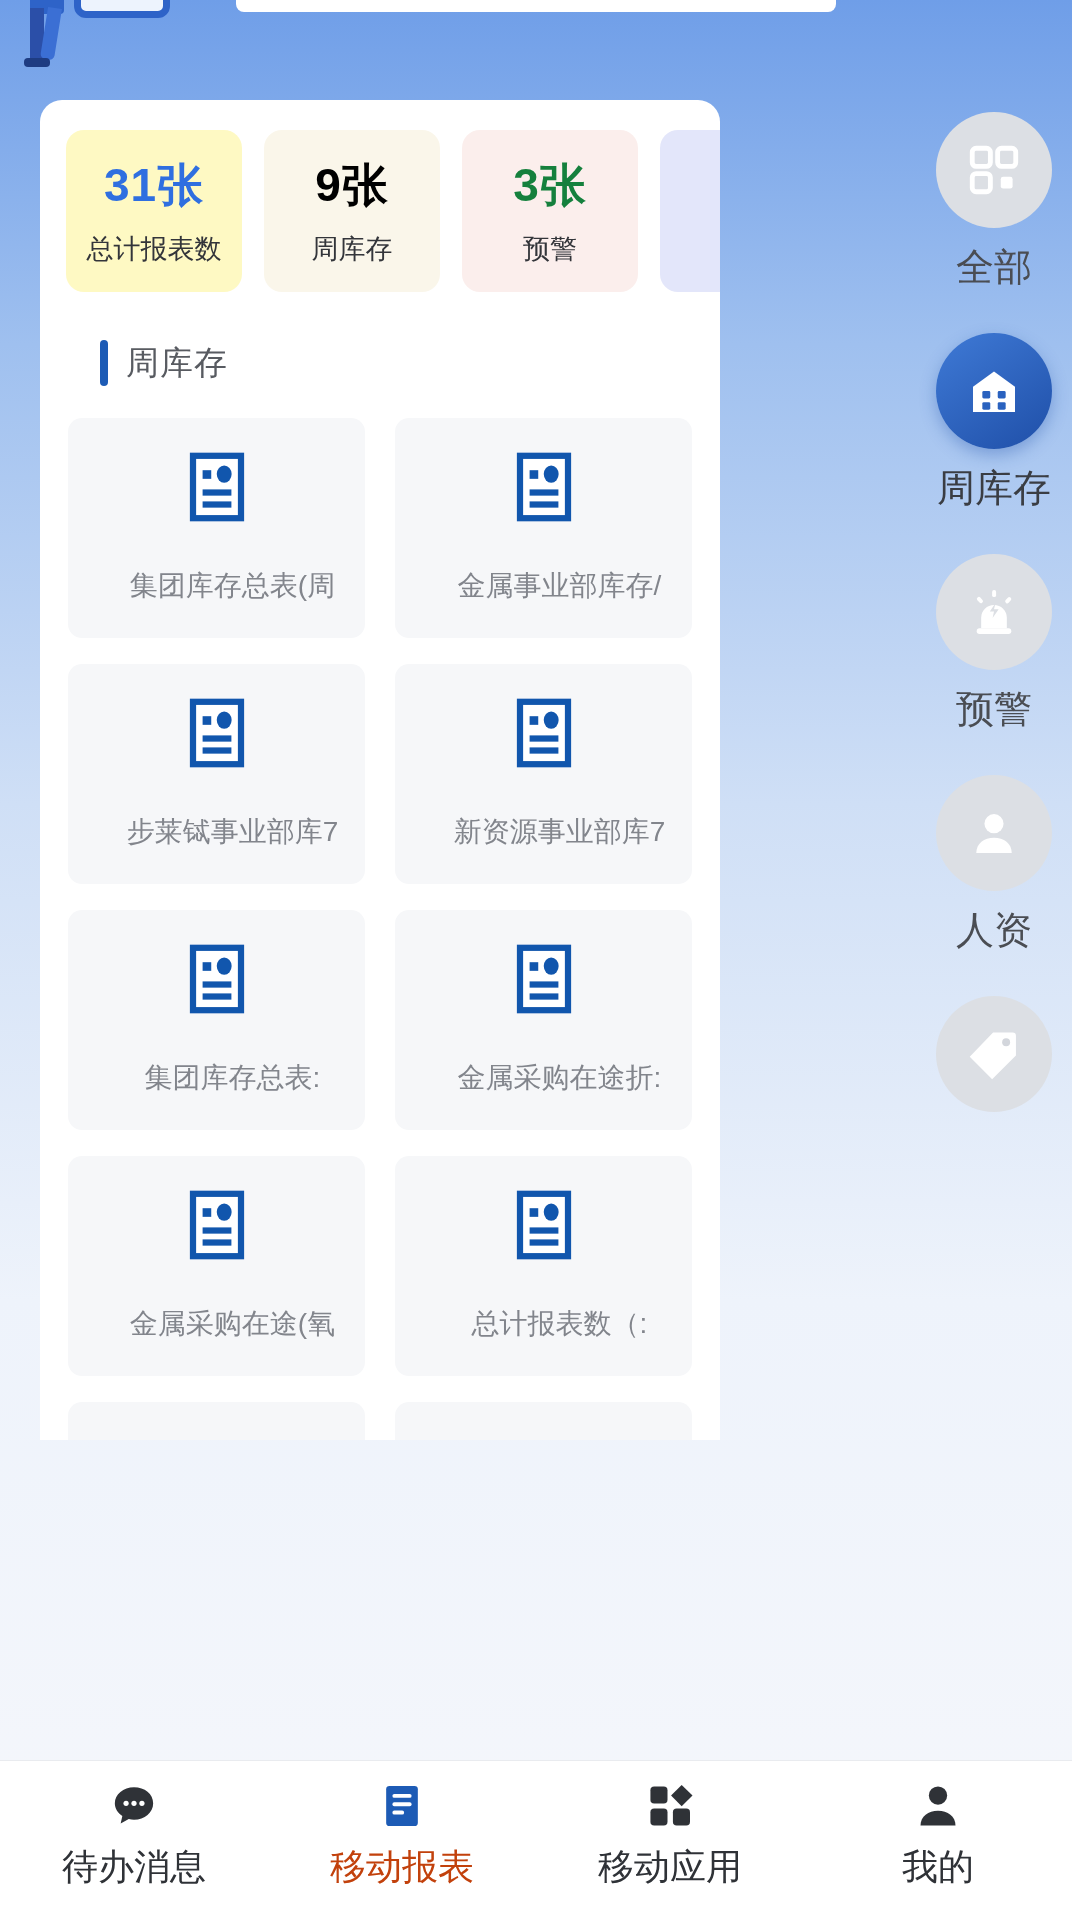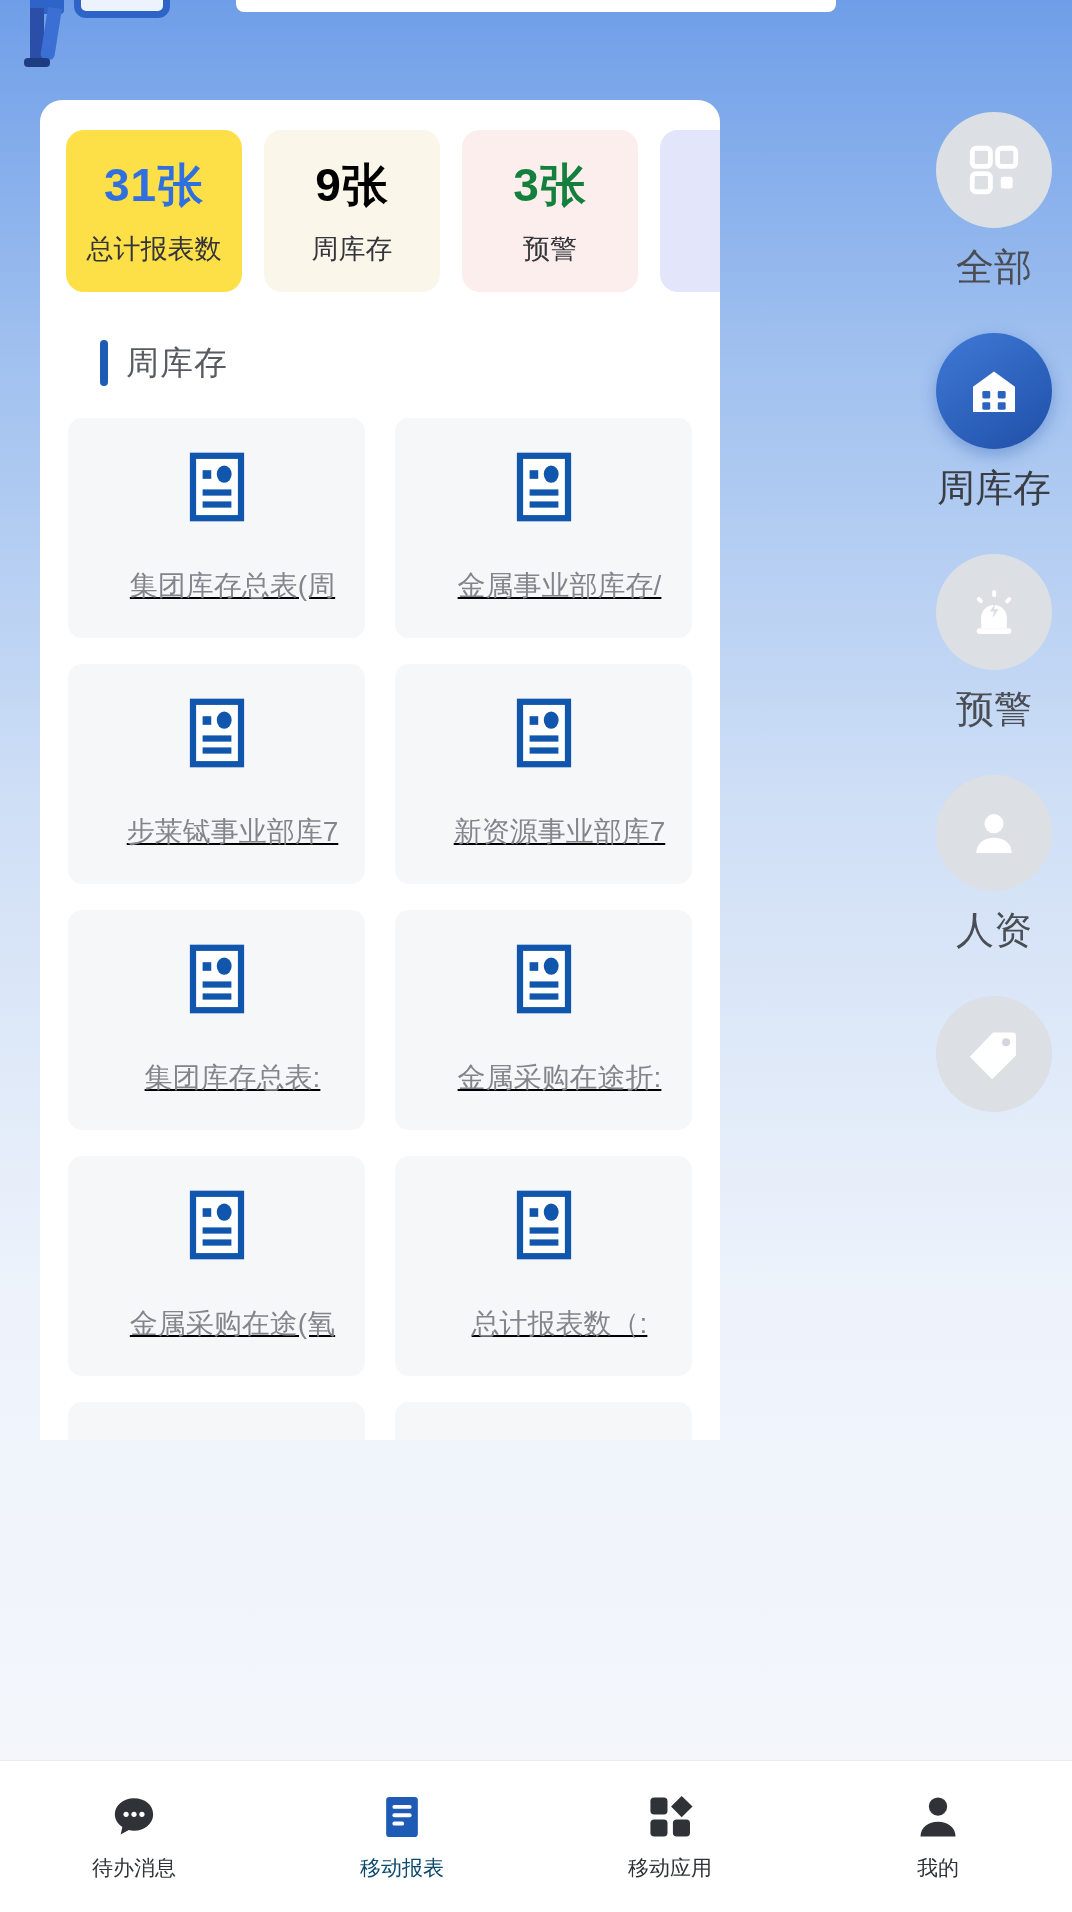--- a/index.html
+++ b/index.html
@@ -80,21 +80,21 @@
   .stat {
     flex: 0 0 176px;
     height: 162px;
     border-radius: 18px;
     display: flex; flex-direction: column;
     align-items: center; justify-content: center;
     gap: 14px;
   }
   .stat .val { font-size: 46px; font-weight: 700; letter-spacing: 1px; }
   .stat .lbl { font-size: 27px; color: #33353a; white-space: nowrap; }
-  .stat.blue   { background: #fde047; align-items: center; }
+  .stat.blue   { background: #fef9c3; align-items: center; }
   .stat.blue .val   { color: #2f6fe0; }
   .stat.yellow { background: #faf6ea; }
   .stat.yellow .val { color: #000000; }
   .stat.red    { background: #fbeeec; }
   .stat.red .val    { color: #15803d; }
   .stat.lav    { background: #e3e6fa; }
   .stat.lav .val    { color: #5b62d8; }
 
   
   .section-title {
@@ -120,21 +120,20 @@
     overflow: hidden;
   }
   .rpt {
     height: 220px;
     background: #f6f7f9;
     border-radius: 14px;
     display: flex; flex-direction: column;
     align-items: center; justify-content: center;
     gap: 44px;
     overflow: hidden;
-    text-decoration: underline;
   }
   .rpt .doc { width: 58px; height: 72px; flex: none; }
   .rpt .name {
     font-size: 28px; color: #82858c;
     white-space: nowrap;
     width: 100%;
     text-align: center;
     padding-left: 32px;
     overflow: hidden;
   }
@@ -177,22 +176,22 @@
     border-top: 1px solid #e9ebef;
     display: flex;
   }
   .tab {
     flex: 1;
     display: flex; flex-direction: column;
     align-items: center; justify-content: center;
     gap: 12px;
   }
   .tab .ticon { height: 50px; display: flex; align-items: center; }
-  .tab .tlabel { font-size: 21px; color: #2f3237; }
-  .tab.active .tlabel { color: #0c4a6e; }
+  .tab .tlabel { font-size: 36px; color: #2f3237; }
+  .tab.active .tlabel { color: #c2410c; }
 </style>
 </head>
 <body>
 
 <div id="app">
 
   <div class="hero">
     <div class="hero-person">
       <div class="torso"></div>
       <div class="leg-l"></div>

